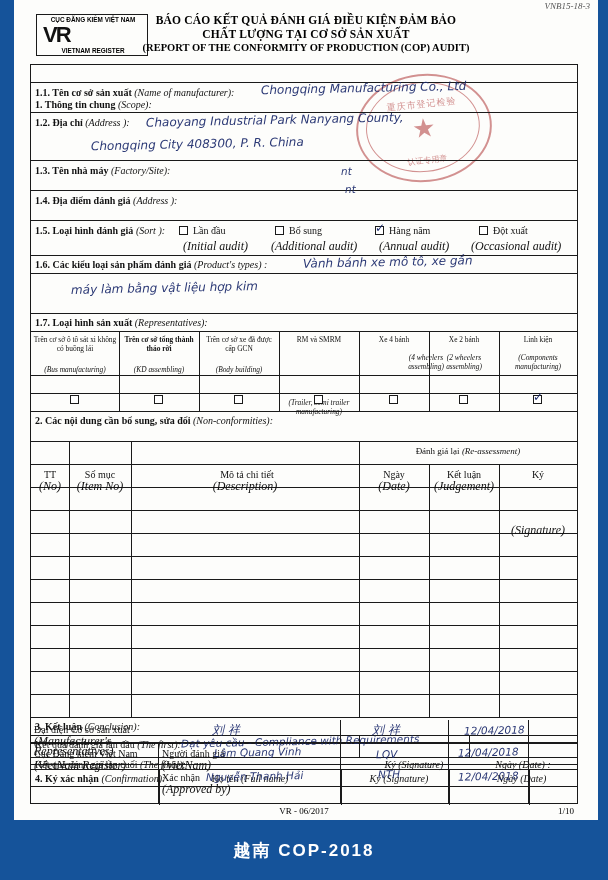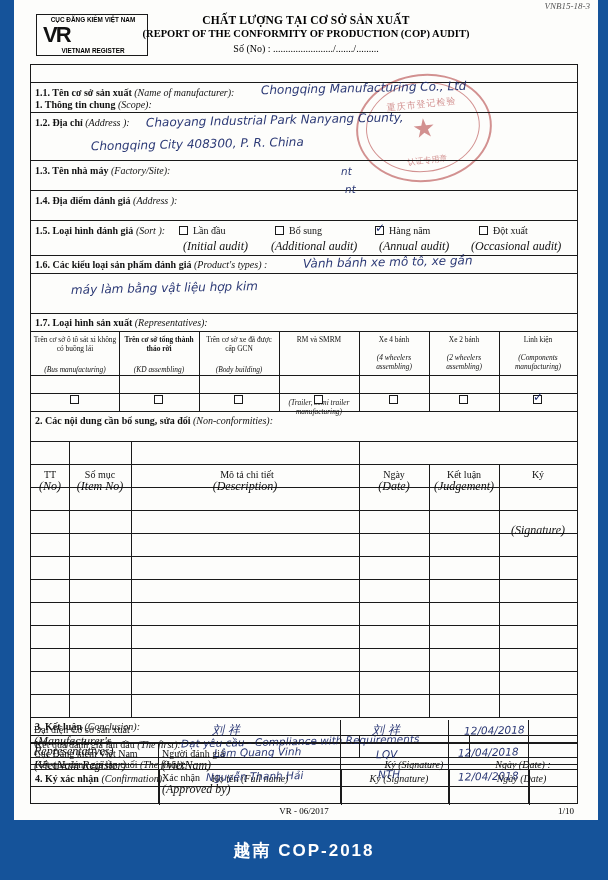--- a/index.html
+++ b/index.html
@@ -146,23 +146,23 @@
 
     <div class="topcode">VNB15-18-3</div>
 
     <div class="logo">
       <div class="lt">CỤC ĐĂNG KIỂM VIỆT NAM</div>
       <div class="vr">VR</div>
       <div class="lb">VIETNAM REGISTER</div>
     </div>
 
     <div class="titleblock">
+      <div class="t1">BÁO CÁO KẾT QUẢ ĐÁNH GIÁ ĐIỀU KIỆN ĐẢM BẢO</div>
       <div class="t2">CHẤT LƯỢNG TẠI CƠ SỞ SẢN XUẤT</div>
       <div class="t3">(REPORT OF THE CONFORMITY OF PRODUCTION (COP) AUDIT)</div>
-      <div class="t4">Số (No) : ......................../......./.........</div>
     </div>
 
     <div class="stamp">
       <div class="inner"></div>
       <div class="arc">重庆市登记检验</div>
       <div class="star">★</div>
       <div class="arc2">认证专用章</div>
     </div>
 
     <div class="frame">
@@ -291,36 +291,40 @@
 
       <div class="lbl xsm ctr" style="left:170px;top:270px;width:76px;">Trên cơ sở xe đã được cấp GCN</div>
       <div class="lbl xsm ctr ital" style="left:170px;top:300px;width:76px;">(Body building)</div>
       <div class="cbox" style="left:203px;top:330px"></div>
 
       <div class="lbl xsm ctr" style="left:250px;top:270px;width:76px;">RM và SMRM</div>
       <div class="lbl xsm ctr ital" style="left:250px;top:288px;width:76px;margin-top:45px;">(Trailer, Semi trailer manufacturing)</div>
       <div class="cbox" style="left:283px;top:330px"></div>
 
       <div class="lbl xsm ctr" style="left:330px;top:270px;width:66px;">Xe 4 bánh</div>
-      <div class="lbl xsm ctr ital" style="left:330px;top:288px;width:66px;">(4 wheelers assembling)</div>
+      <div class="lbl xsm ctr ital" style="left:330px;top:288px;width:66px;padding-left:32px;">(4 wheelers assembling)</div>
       <div class="cbox" style="left:358px;top:330px"></div>
 
       <div class="lbl xsm ctr" style="left:400px;top:270px;width:66px;">Xe 2 bánh</div>
       <div class="lbl xsm ctr ital" style="left:400px;top:288px;width:66px;">(2 wheelers assembling)</div>
       <div class="cbox" style="left:428px;top:330px"></div>
 
       <div class="lbl xsm ctr" style="left:470px;top:270px;width:74px;">Linh kiện</div>
       <div class="lbl xsm ctr ital" style="left:470px;top:288px;width:74px;">(Components manufacturing)</div>
       <div class="cbox checked" style="left:502px;top:330px"></div>
 
       <div class="lbl" style="left:4px;top:350px;">
         <b>2. Các nội dung cần bổ sung, sửa đổi</b>
         <i>(Non-conformities):</i>
       </div>
 
+      <div class="lbl ctr" style="left:330px;top:380px;width:214px;font-size:9px;">
+        <span>Đánh giá lại</span>
+        <i>(Re-assessment)</i>
+      </div>
 
       <div class="lbl ctr" style="left:2px;top:404px;width:34px;">TT</div>
       <div class="lbl ctr ital sm" style="left:2px;top:416px;width:34px;">(No)</div>
 
       <div class="lbl ctr" style="left:40px;top:404px;width:58px;">Số mục</div>
       <div class="lbl ctr ital sm" style="left:40px;top:416px;width:58px;">(Item No)</div>
 
       <div class="lbl ctr" style="left:104px;top:404px;width:224px;">Mô tả chi tiết</div>
       <div class="lbl ctr ital sm" style="left:102px;top:416px;width:224px;">(Description)</div>
 

